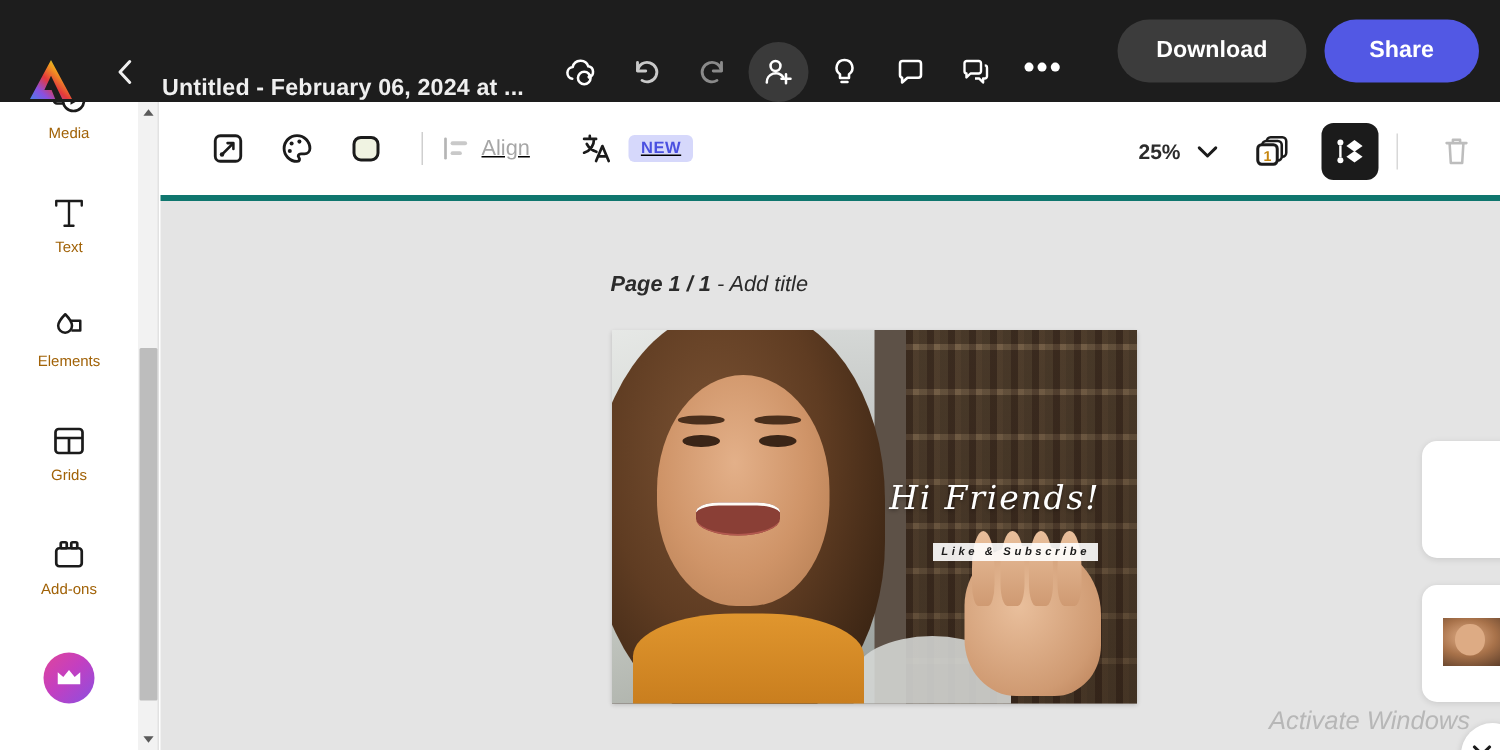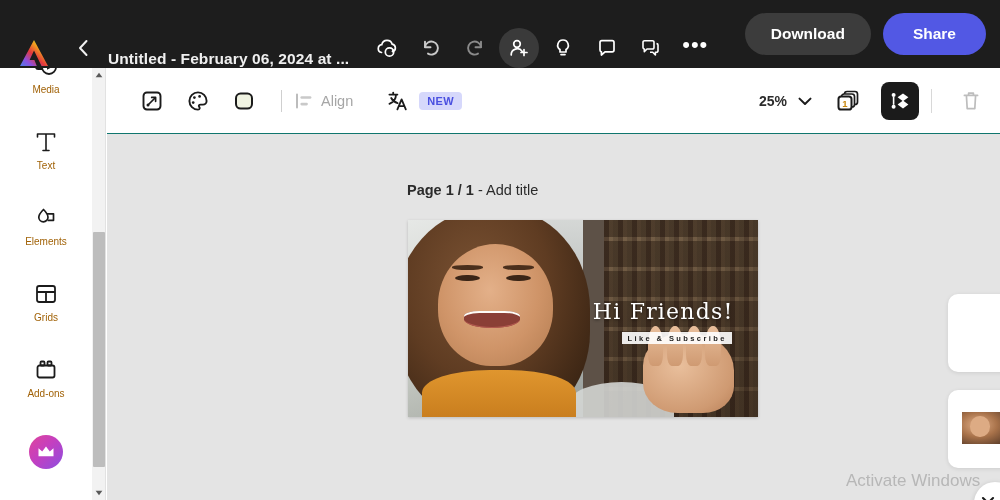--- a/index.html
+++ b/index.html
@@ -82,22 +82,22 @@
   .rs-arrow.up { top: 0; }
   .rs-arrow.down { bottom: 0; }
   .rs-thumb {
     position: absolute; left: 1px; width: 12px; top: 164px; height: 235px;
     background: #bdbdbd; border-radius: 1px;
   }
 
   
   .toolbar {
     position: absolute; top: 68px; left: 107px; width: 893px; height: 66px;
-    background: #fff; border-bottom: 1px solid #0f766e;
-    display: flex; align-items: center;
+    background: #fff; border-bottom: 4px solid #0f766e;
+    display: flex; align-items: center; text-decoration: underline;
   }
   .tb-icon {
     width: 38px; height: 38px; margin-left: 8px;
     display: flex; align-items: center; justify-content: center;
     border-radius: 8px; cursor: pointer;
   }
   .tb-icon:first-child { margin-left: 26px; }
   .tb-icon.active { background: #1b1b1b; }
   .tb-divider {
     width: 1px; height: 22px; background: #cfcfcf; margin: 0 6px 0 18px;
@@ -114,30 +114,30 @@
     display: flex; align-items: center; gap: 4px;
   }
   .zoom-val { font-size: 14px; font-weight: 700; color: #2c2c2c; }
   .zoom-chev { width: 28px; height: 28px; display: flex; align-items: center; justify-content: center; cursor: pointer; margin-right: 6px;}
   .page-badge { width: 40px; height: 38px; display: flex; align-items: center; justify-content: center; cursor: pointer; }
   .tb-sep { width: 1px; height: 24px; background: #d8d8d8; margin: 0 8px; }
 
   
   .canvas-area {
     position: absolute; top: 134px; left: 107px; width: 893px; height: 366px;
-    background: #e4e4e4; overflow: hidden;
+    background: #e4e4e4; overflow: hidden; font-style: italic;
   }
   .page-title {
     position: absolute; top: 48px; left: 300px;
     font-size: 14.5px; color: #2b2b2b; font-weight: 400; cursor: pointer;
   }
   .page-title b { font-weight: 700; }
 
   .artboard {
-    position: absolute; left: 301px; top: 86px; width: 350px; height: 197px;
+    position: absolute; left: 301px; top: 86px; width: 350px; height: 249px;
     background: #5d5147; overflow: hidden;
     box-shadow: 0 1px 3px rgba(0,0,0,.18);
   }
   
   .ph-bookshelf {
     position: absolute; right: 0; top: 0; width: 44%; height: 100%;
     background:
       repeating-linear-gradient(90deg, rgba(60,42,30,.55) 0 5px, rgba(120,95,68,.35) 5px 9px, rgba(88,70,50,.5) 9px 14px),
       repeating-linear-gradient(0deg, rgba(35,24,16,.75) 0 26px, rgba(95,78,58,.2) 26px 30px),
       linear-gradient(160deg, #7b6750, #3c2d1f);

